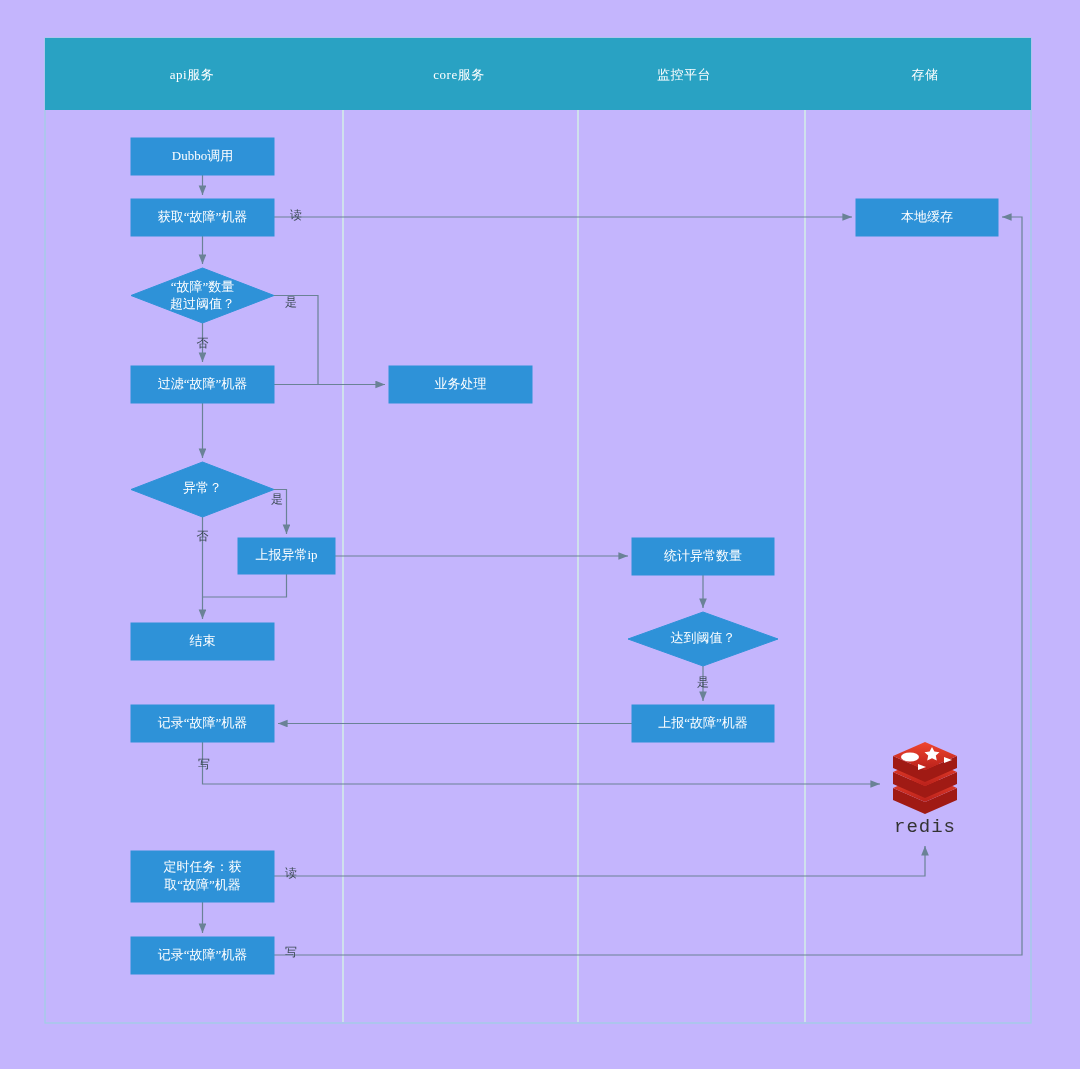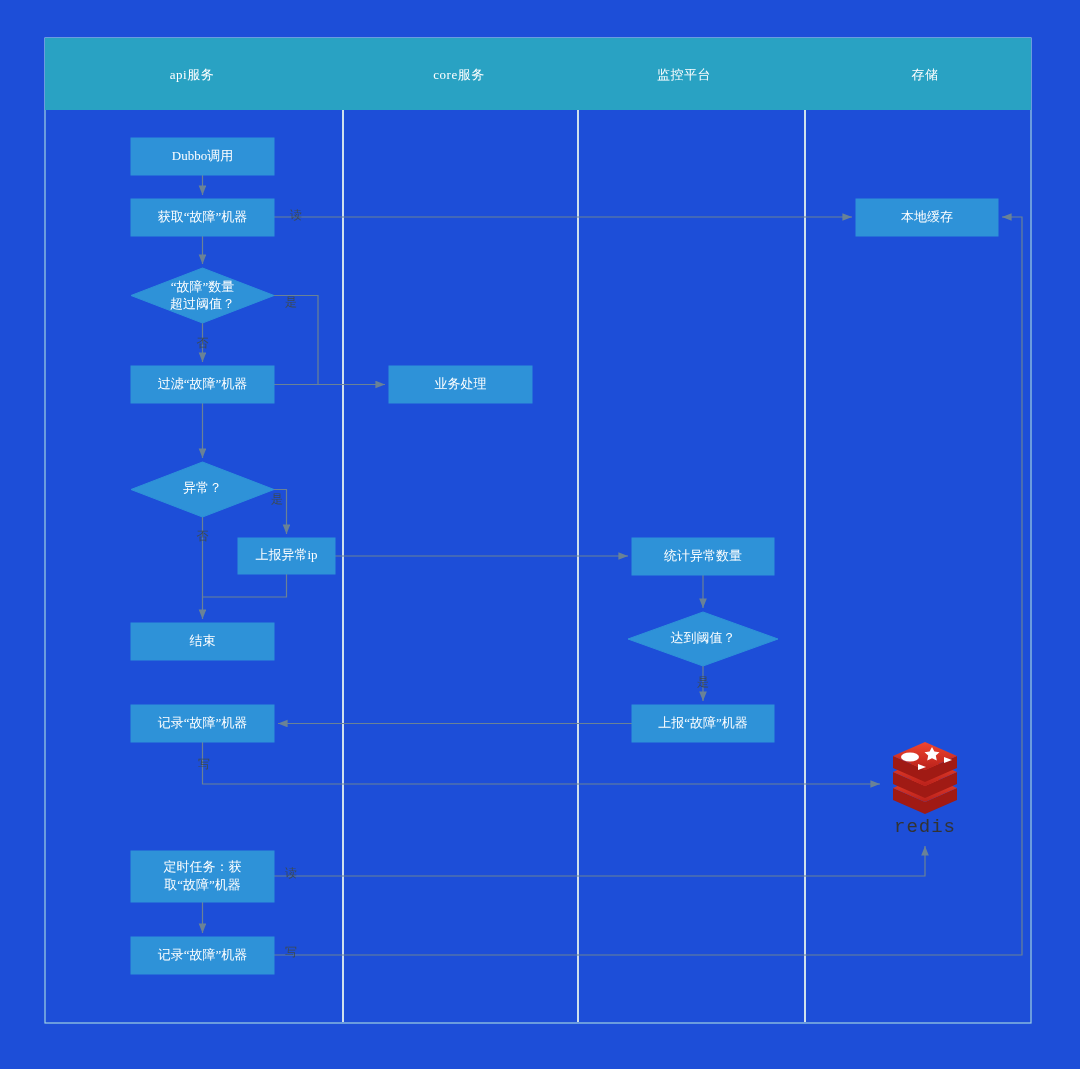--- a/index.html
+++ b/index.html
@@ -5,21 +5,21 @@
   html, body {
     margin: 0;
     padding: 0;
     background: #ffffff;
     font-family: "Liberation Serif", "DejaVu Serif", serif;
   }
   #canvas {
     position: relative;
     width: 1080px;
     height: 1069px;
-    background: #1d4ed8;
+    background: #c4b5fd;
     overflow: hidden;
   }
   svg.layer {
     position: absolute;
     left: 0;
     top: 0;
     width: 1080px;
     height: 1069px;
   }
   .lane-header-text {

